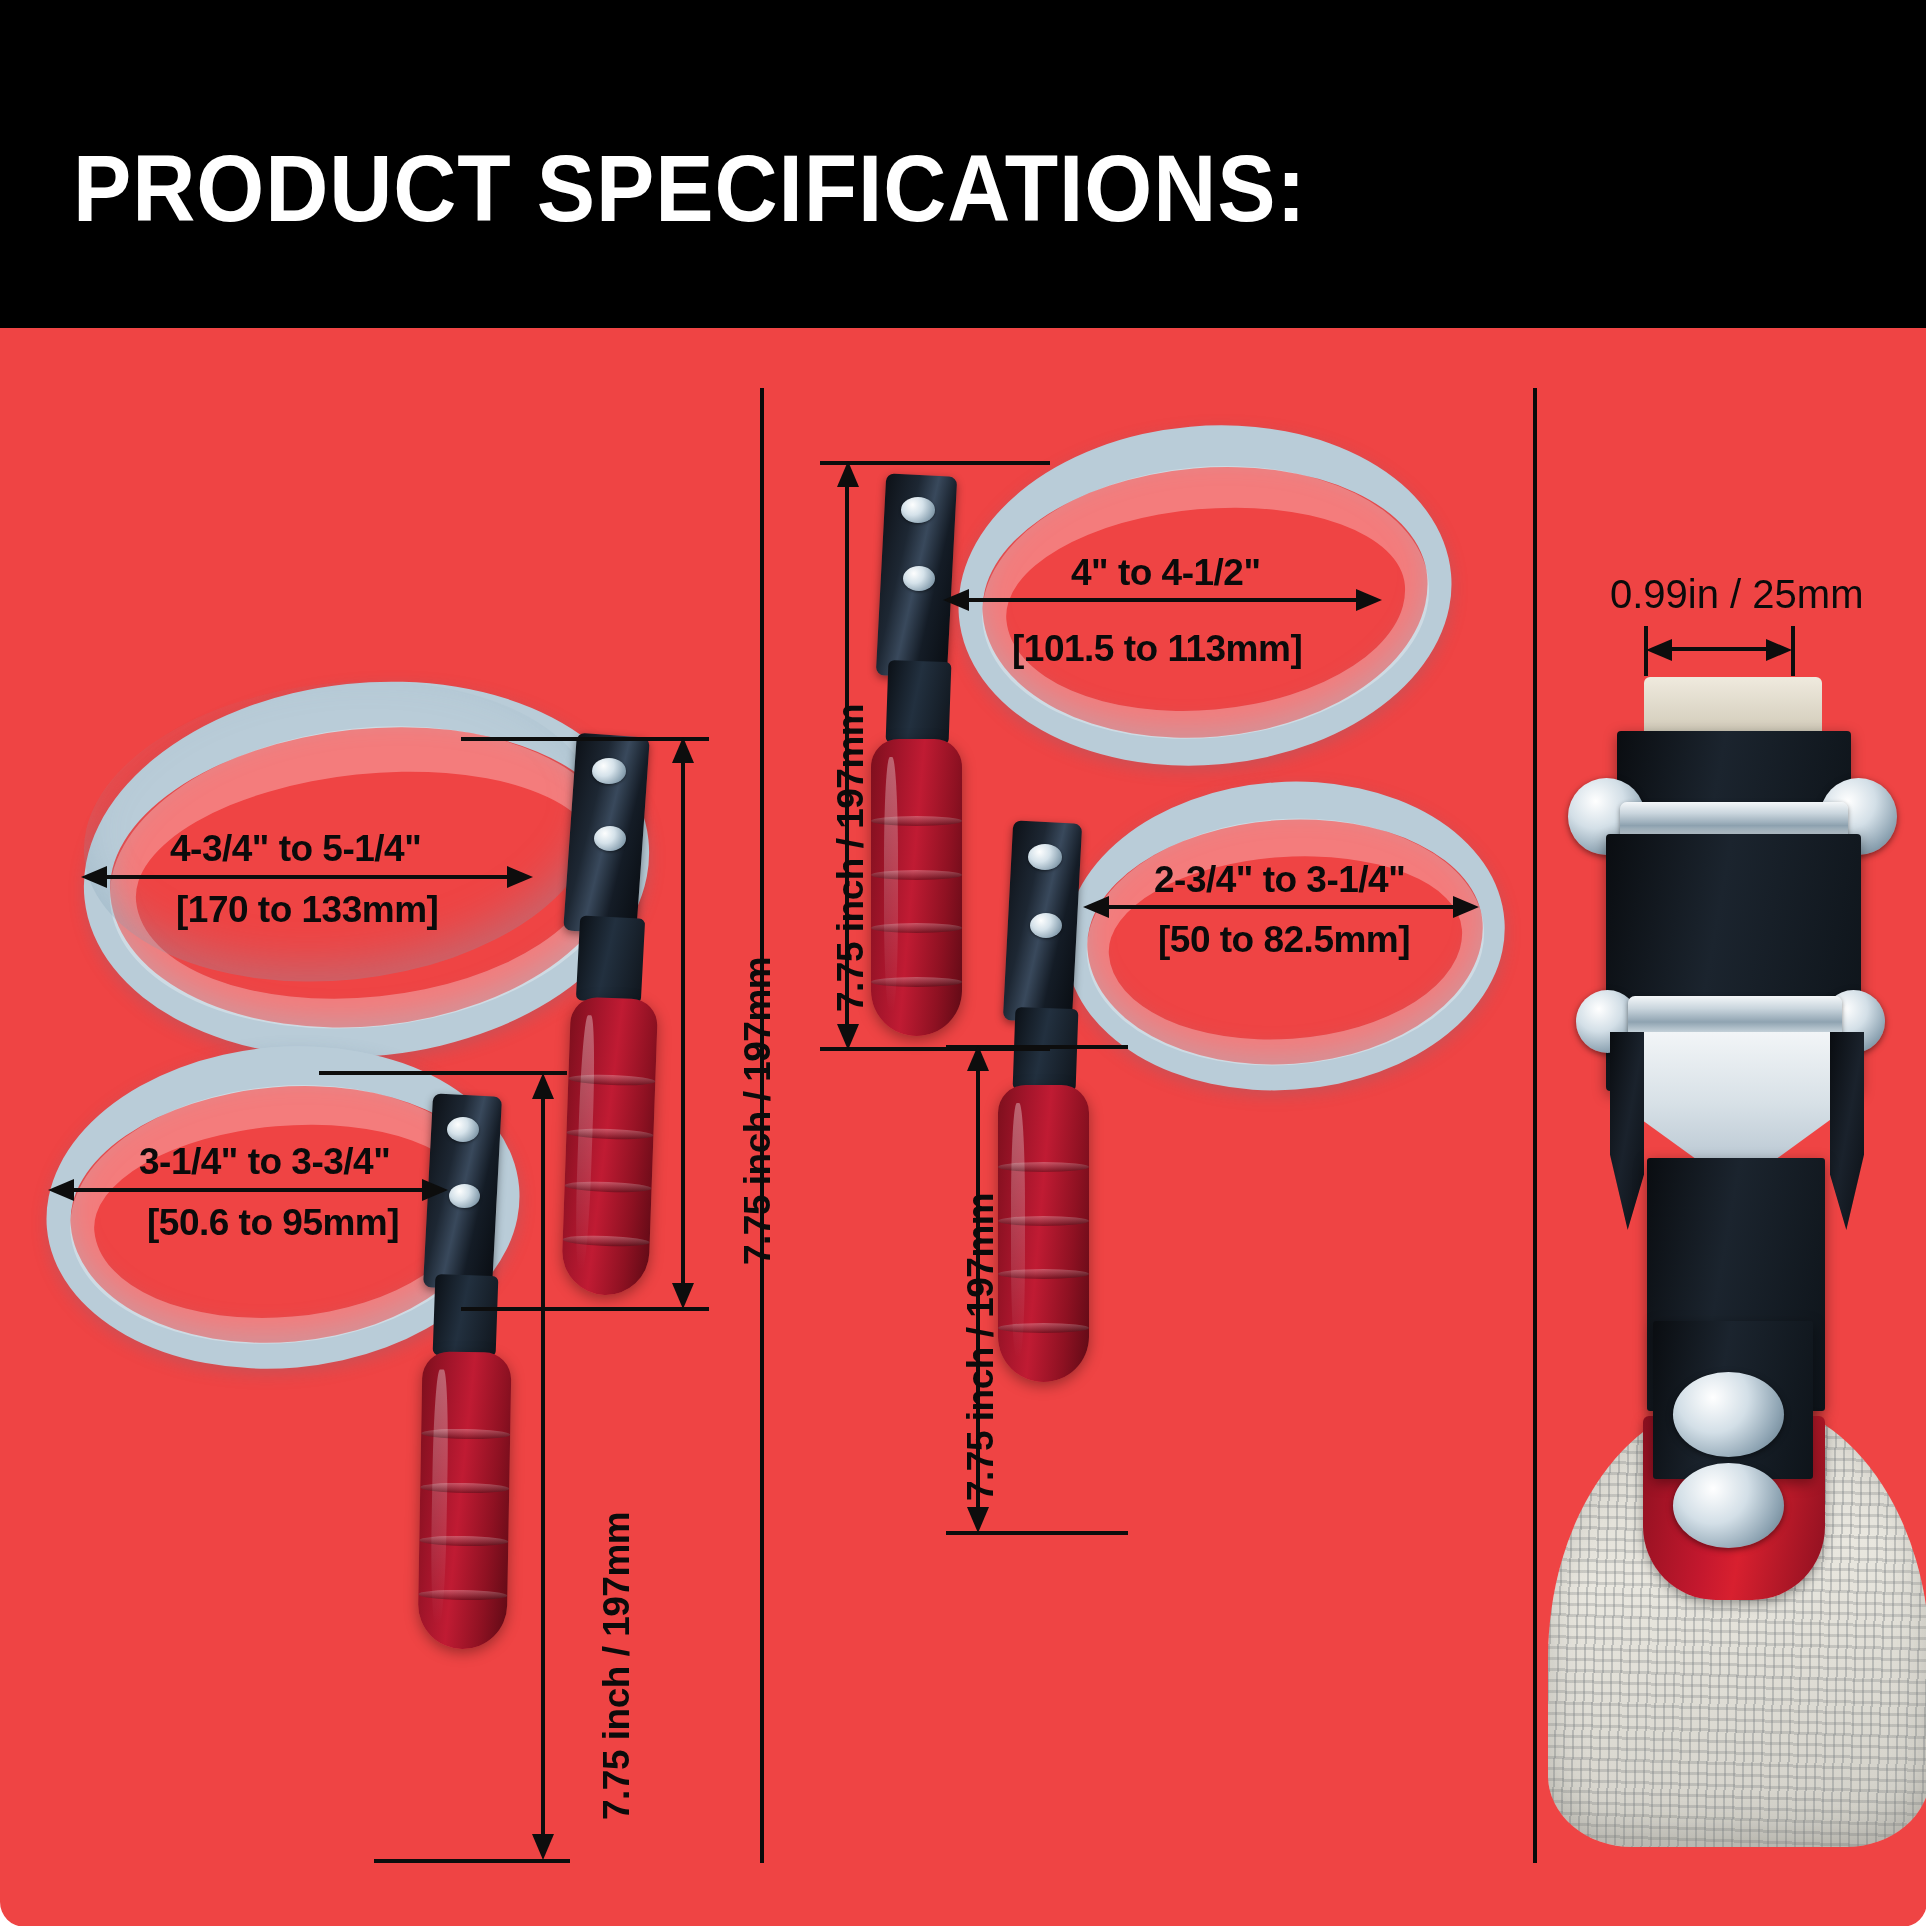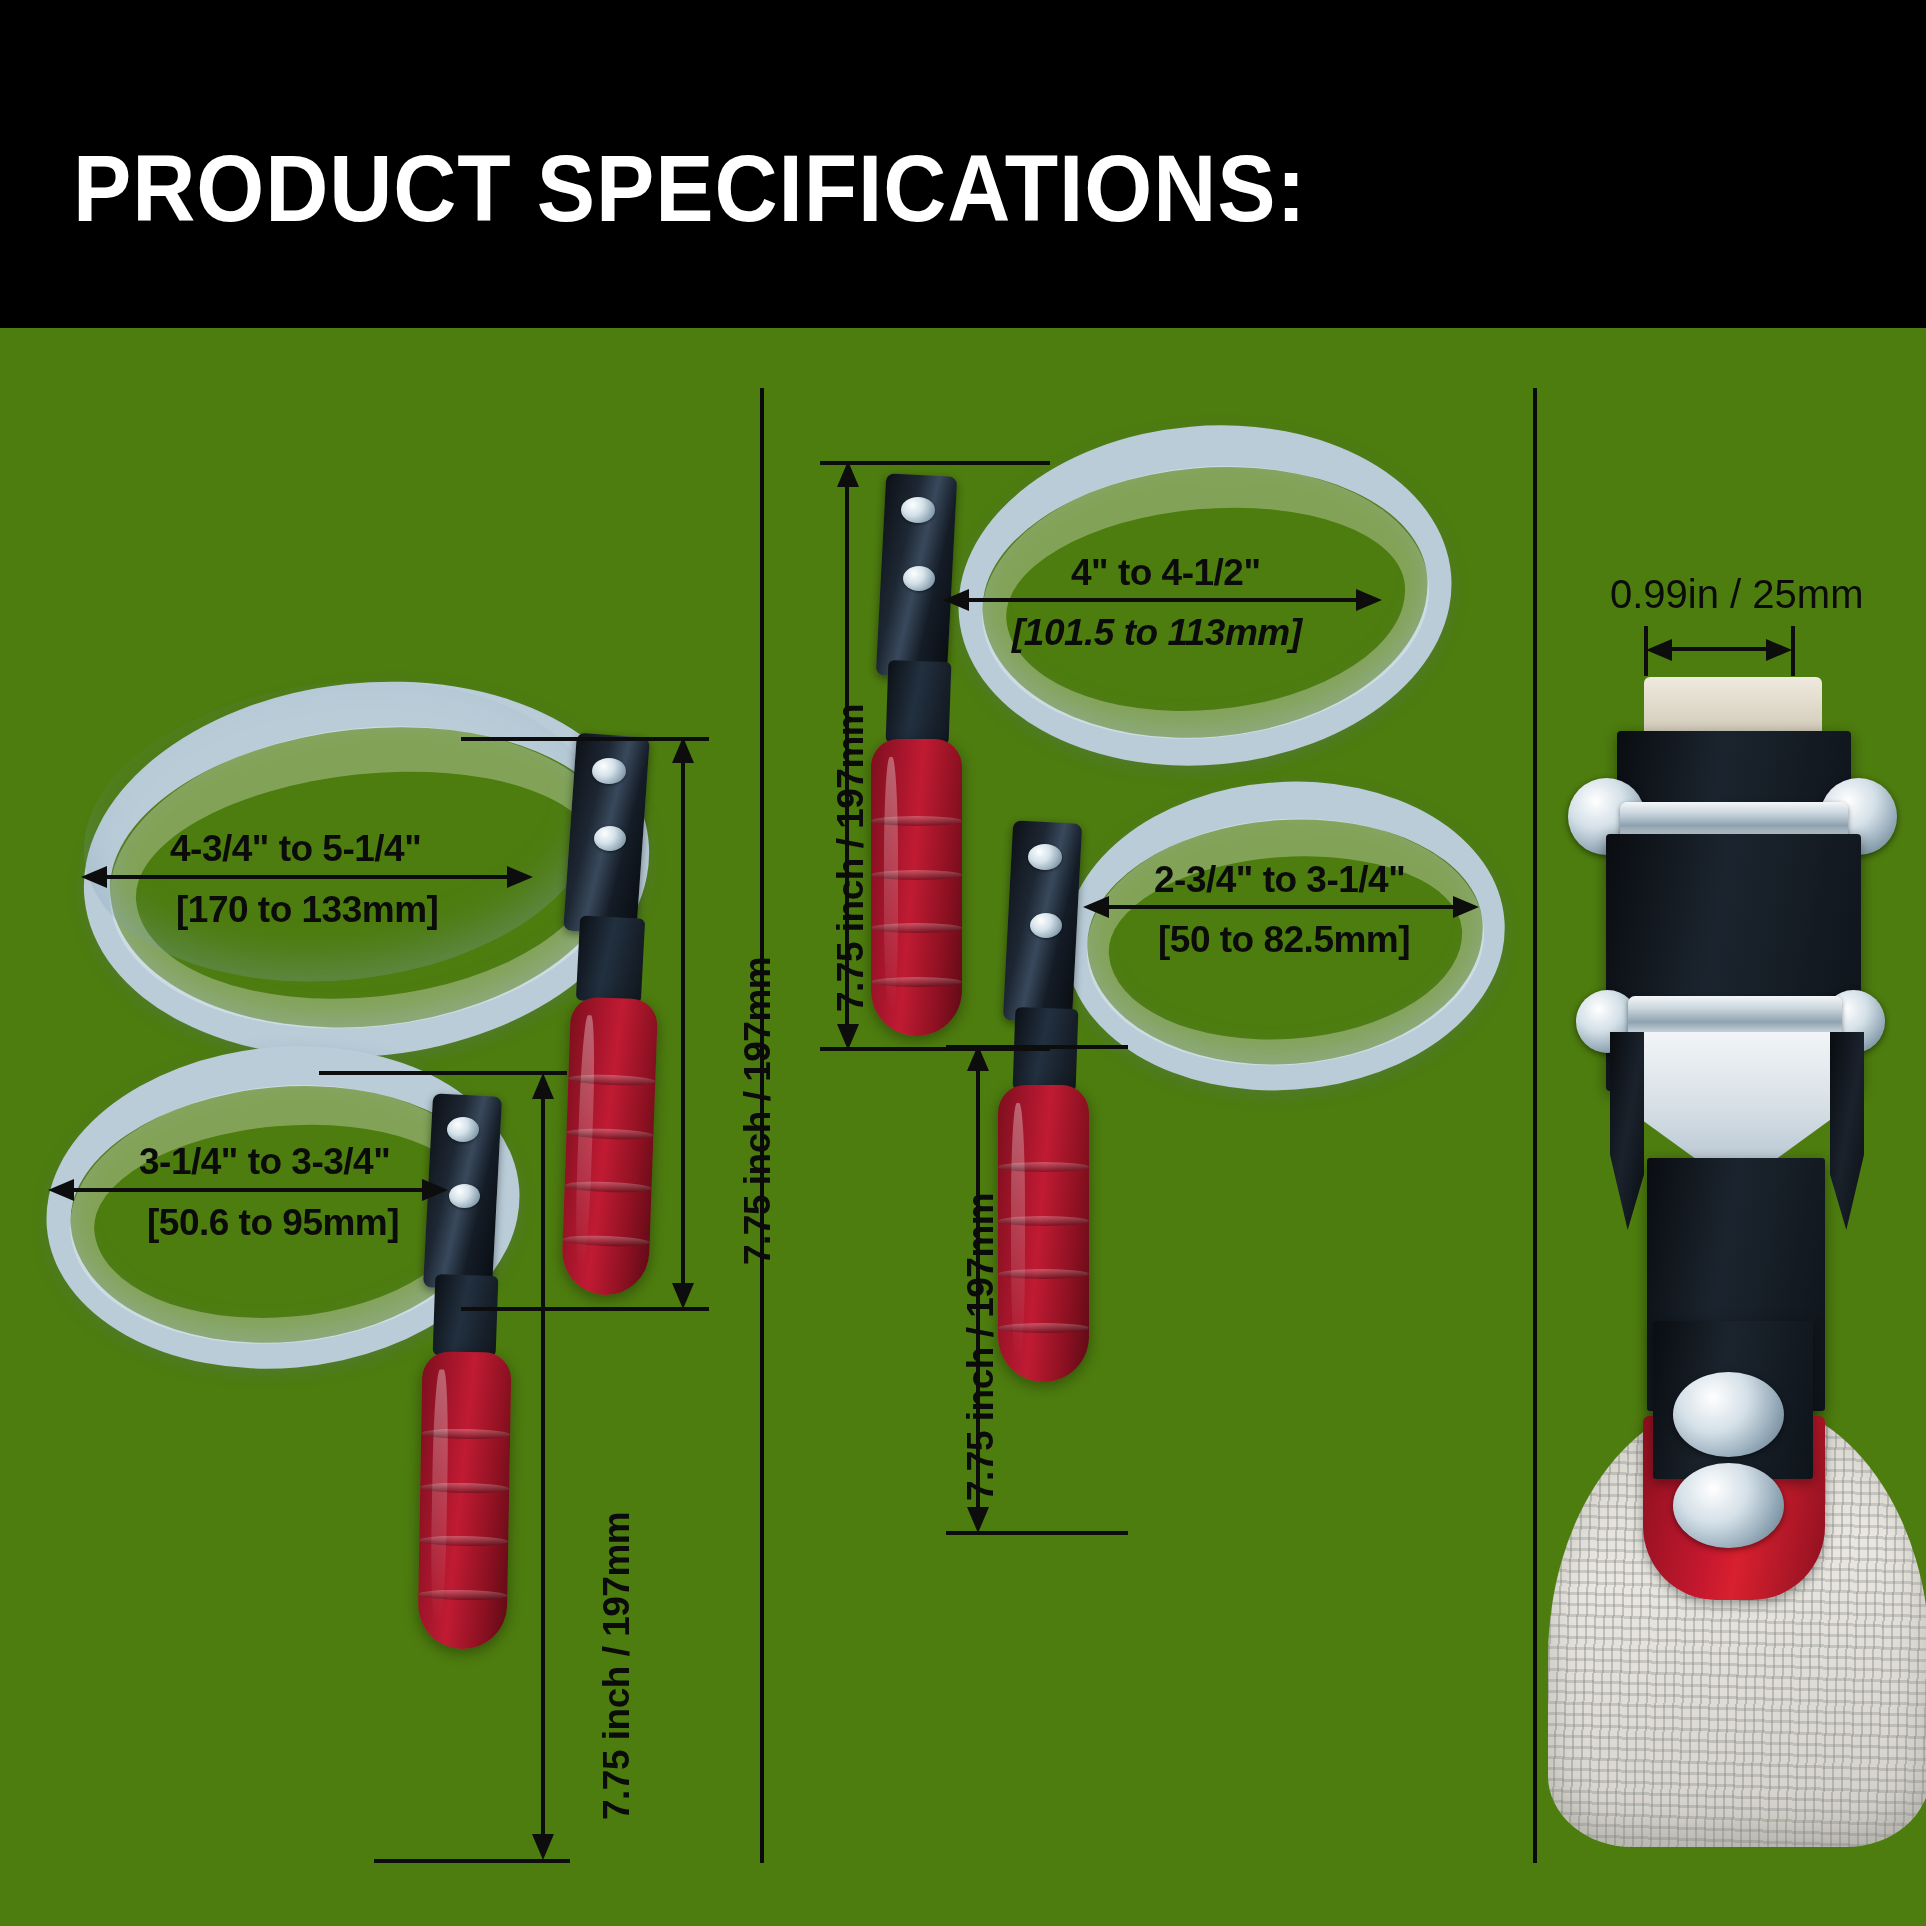--- a/index.html
+++ b/index.html
@@ -1,17 +1,17 @@
 <!DOCTYPE html>
 <html><head>
 <meta charset="utf-8">
 <style>
   html,body{margin:0;padding:0;background:#fff;}
   body{width:1927px;height:1927px;font-family:"Liberation Sans",sans-serif;overflow:hidden;}
-  .page{position:relative;width:1927px;height:1927px;background:#4d7c0f;}
+  .page{position:relative;width:1927px;height:1927px;background:#ef4444;border-radius:25px;}
 
   
   .banner{position:absolute;left:0;top:0;width:1927px;height:328px;background:#000000;}
   .banner-title{
     position:absolute;left:73px;top:141px;
     font-family:"Liberation Sans",sans-serif;
     font-weight:700;font-size:95px;line-height:1;
     letter-spacing:1px;color:#ffffff;
     transform:scaleX(.92);transform-origin:left top;
     white-space:nowrap;
@@ -210,21 +210,21 @@
         <div class="notch" style="top:184px;"></div>
         <div class="notch" style="top:238px;"></div>
       </div>
     </div>
 
     <div>
       <div class="dim dim-in" style="left:1071px;top:552px;">4" to 4-1/2"</div>
       <div class="hline" style="left:966px;top:598px;width:392px;"></div>
       <div class="arrow-l" style="left:943px;top:589px;"></div>
       <div class="arrow-r" style="left:1356px;top:589px;"></div>
-      <div class="dim dim-mm" style="left:1012px;top:612px;font-style:italic;">[101.5 to 113mm]</div>
+      <div class="dim dim-mm" style="left:1012px;top:628px;">[101.5 to 113mm]</div>
     </div>
 
     <div>
       <div class="dim dim-in" style="left:1154px;top:859px;">2-3/4" to 3-1/4"</div>
       <div class="hline" style="left:1107px;top:905px;width:348px;"></div>
       <div class="arrow-l" style="left:1083px;top:896px;"></div>
       <div class="arrow-r" style="left:1453px;top:896px;"></div>
       <div class="dim dim-mm" style="left:1158px;top:919px;">[50 to 82.5mm]</div>
     </div>
 

